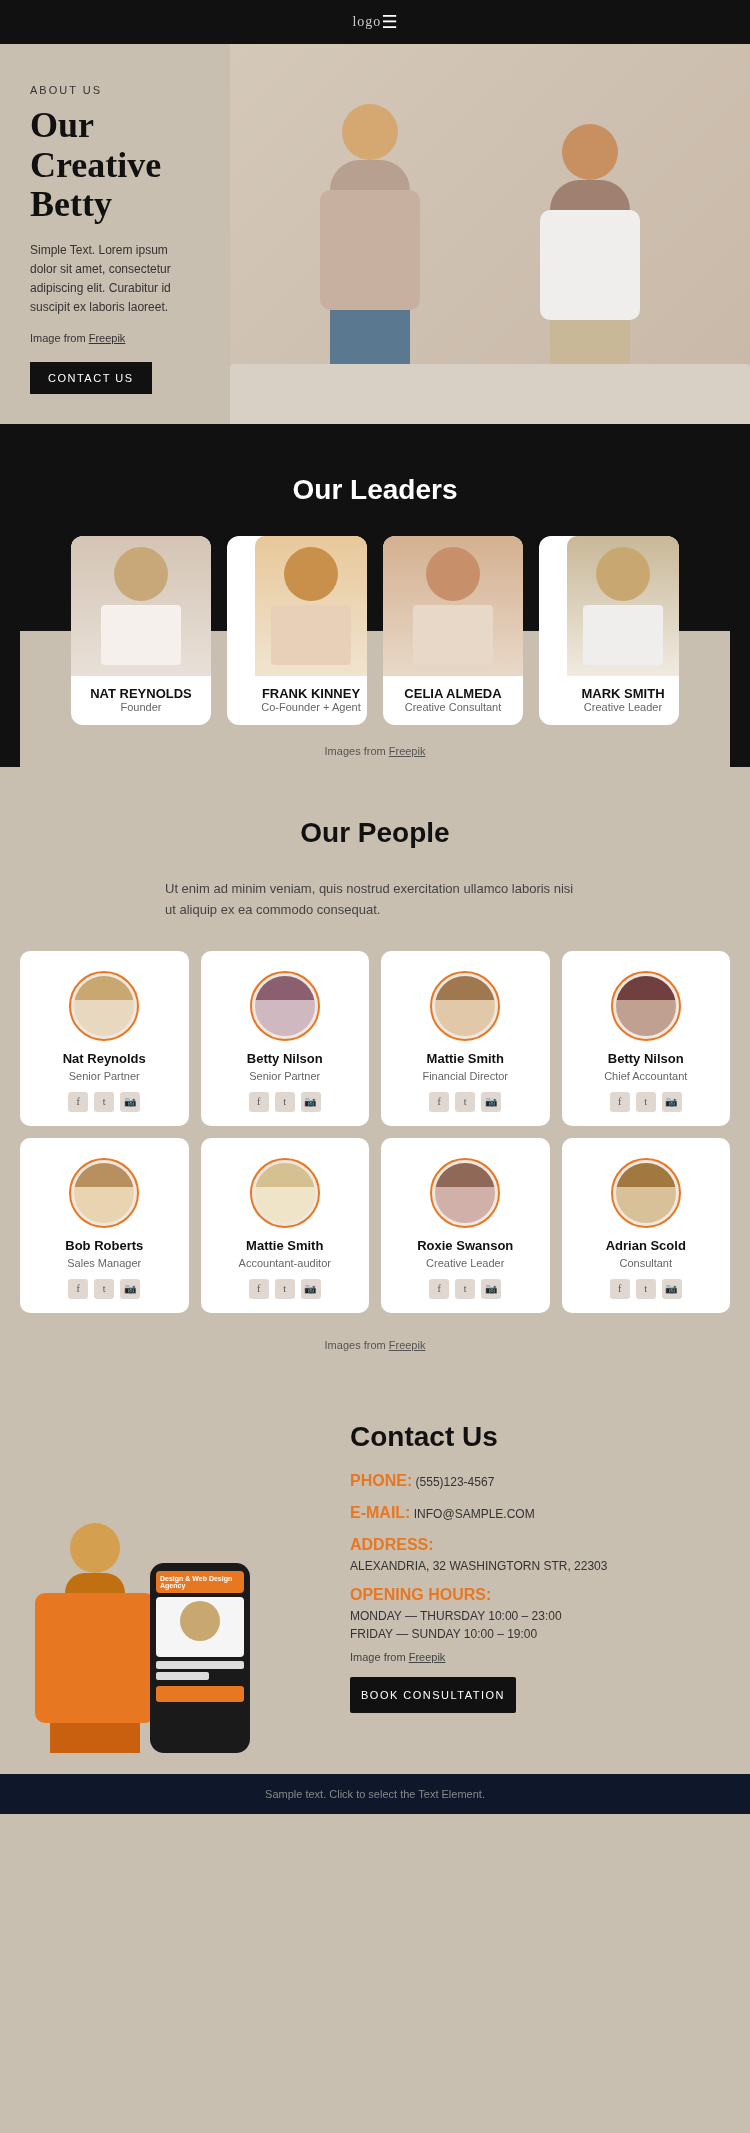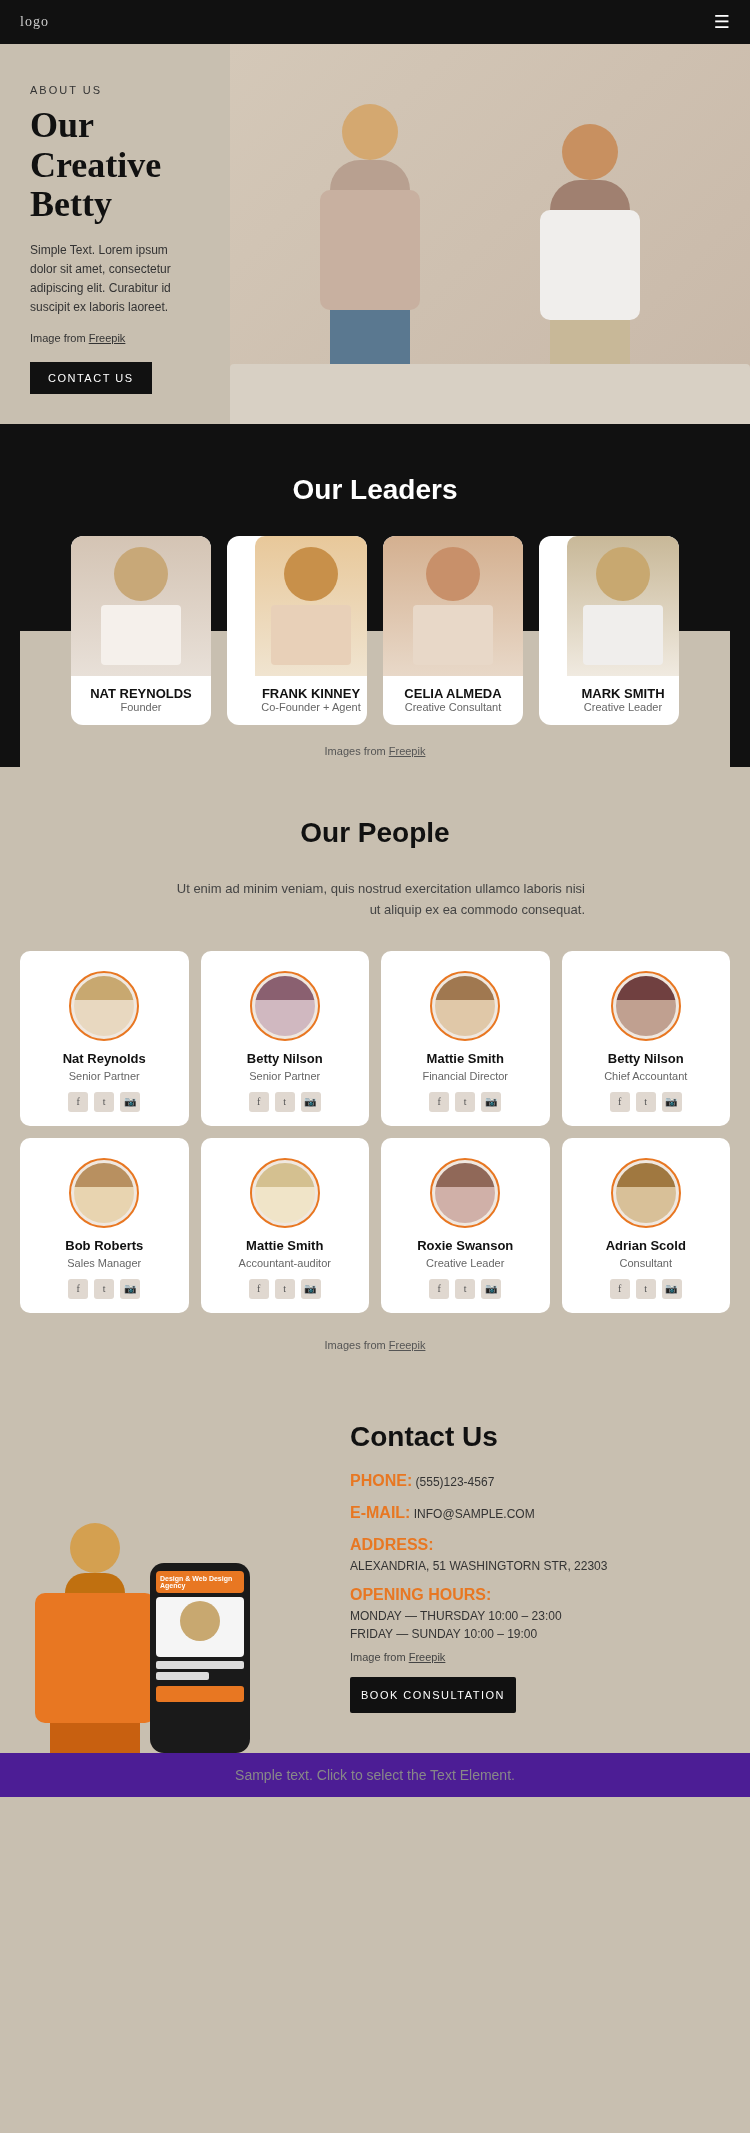--- a/index.html
+++ b/index.html
@@ -2,21 +2,21 @@
 <html><head>
   <meta charset="utf-8">
   <style>
     * { margin: 0; padding: 0; box-sizing: border-box; }
     body { font-family: 'Georgia', serif; width: 750px; background: #c8bfb0; }
 
     
     .navbar {
       background: #111;
       display: flex;
-      justify-content: space-between;
+      justify-content: center;
       align-items: center;
       padding: 12px 20px;
       height: 44px;
     }
     .navbar-logo { color: #ccc; font-size: 14px; letter-spacing: 1px; }
     .navbar-menu { color: #fff; font-size: 18px; cursor: pointer; }
 
     
     .hero {
       position: relative;
@@ -136,21 +136,21 @@
       font-family: sans-serif;
     }
     .leaders-credit a { color: #555; }
 
     
     .people-section {
       background: #c8bfb0;
       padding: 50px 20px 20px;
     }
     .people-subtitle {
-      text-align: right;
+      text-align: left;
       font-size: 13px;
       color: #444;
       max-width: 420px;
       margin: 12px auto 30px;
       line-height: 1.6;
       font-family: sans-serif;
     }
     .people-grid {
       display: grid;
       grid-template-columns: repeat(4, 1fr);
@@ -270,26 +270,27 @@
       letter-spacing: 1.5px;
       text-transform: uppercase;
       cursor: pointer;
       border: none;
       font-family: sans-serif;
       border-radius: 2px;
     }
 
     
     .footer {
-      background: #4c1d95;
+      background: #0f172a;
       padding: 14px;
       text-align: center;
-      font-size: 14px;
+      font-size: 11px;
       color: #888;
       font-family: sans-serif;
+      margin-top: 21px;
     }
   </style>
 </head>
 <body>
 
 <nav class="navbar">
   <span class="navbar-logo">logo</span>
   <span class="navbar-menu">☰</span>
 </nav>
 
@@ -526,21 +527,21 @@
     <div class="contact-item">
       <span class="contact-label">PHONE:</span>
       <span>(555)123-4567</span>
     </div>
     <div class="contact-item">
       <span class="contact-label">E-MAIL:</span>
       <span>INFO@SAMPLE.COM</span>
     </div>
     <div class="contact-item">
       <span class="contact-label">ADDRESS:</span><br>
-      <span>ALEXANDRIA, 51 WASHINGTORN STR, 22303</span>
+      <span>ALEXANDRIA, 32 WASHINGTORN STR, 22303</span>
     </div>
     <div class="contact-item">
       <span class="contact-label">OPENING HOURS:</span><br>
       <span>MONDAY — THURSDAY 10:00 – 23:00</span><br>
       <span>FRIDAY — SUNDAY 10:00 – 19:00</span>
     </div>
     <p class="contact-credit" style="margin-top:8px;">
       <span>Image from </span><a href="#">Freepik</a>
     </p>
     <button class="book-btn">BOOK CONSULTATION</button>

